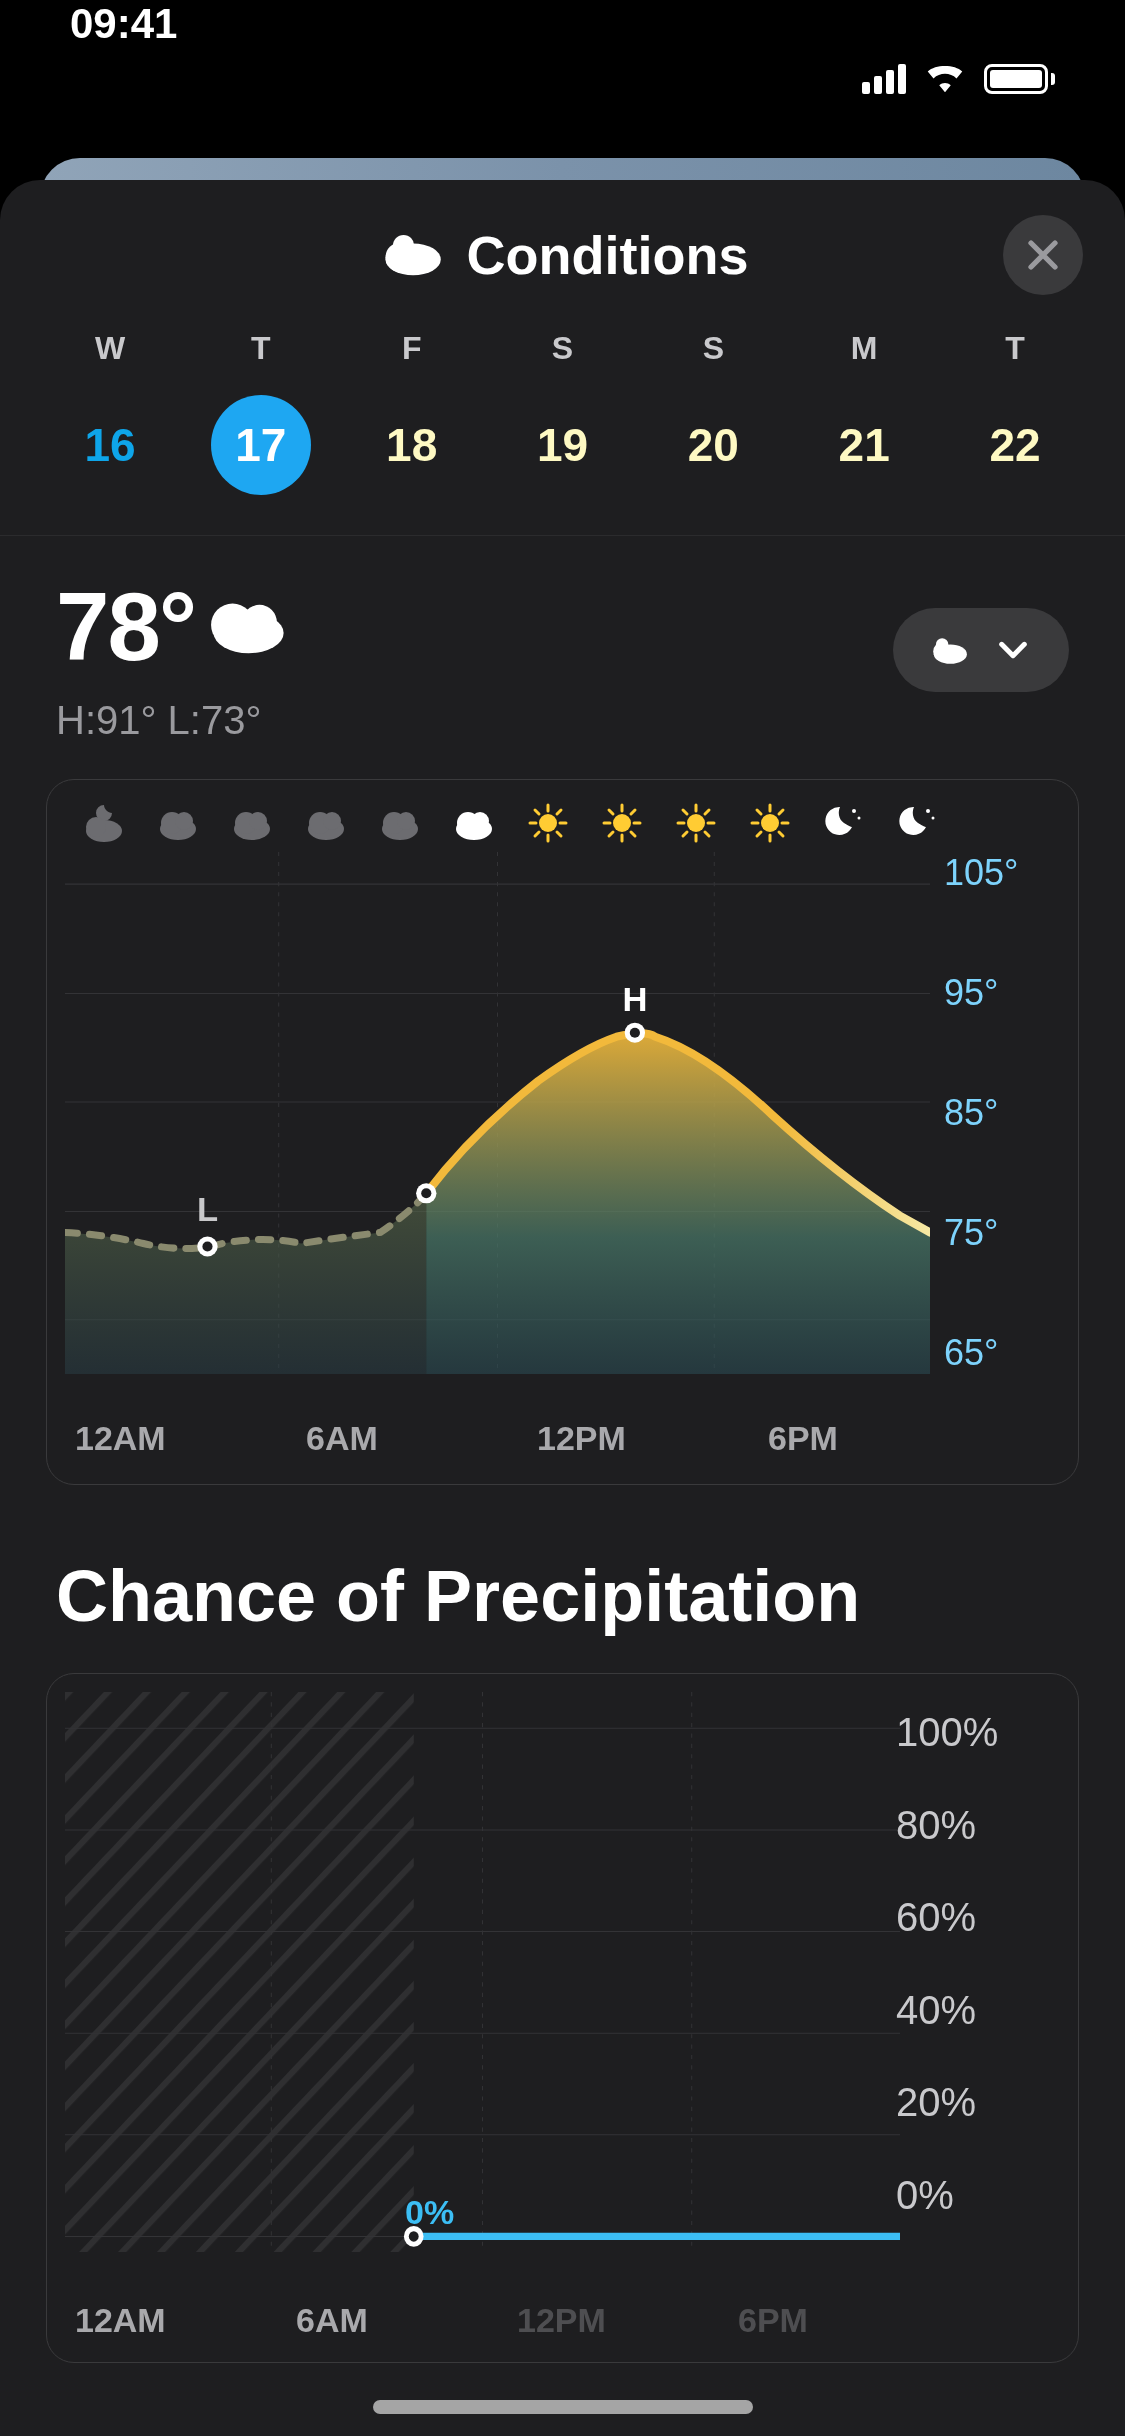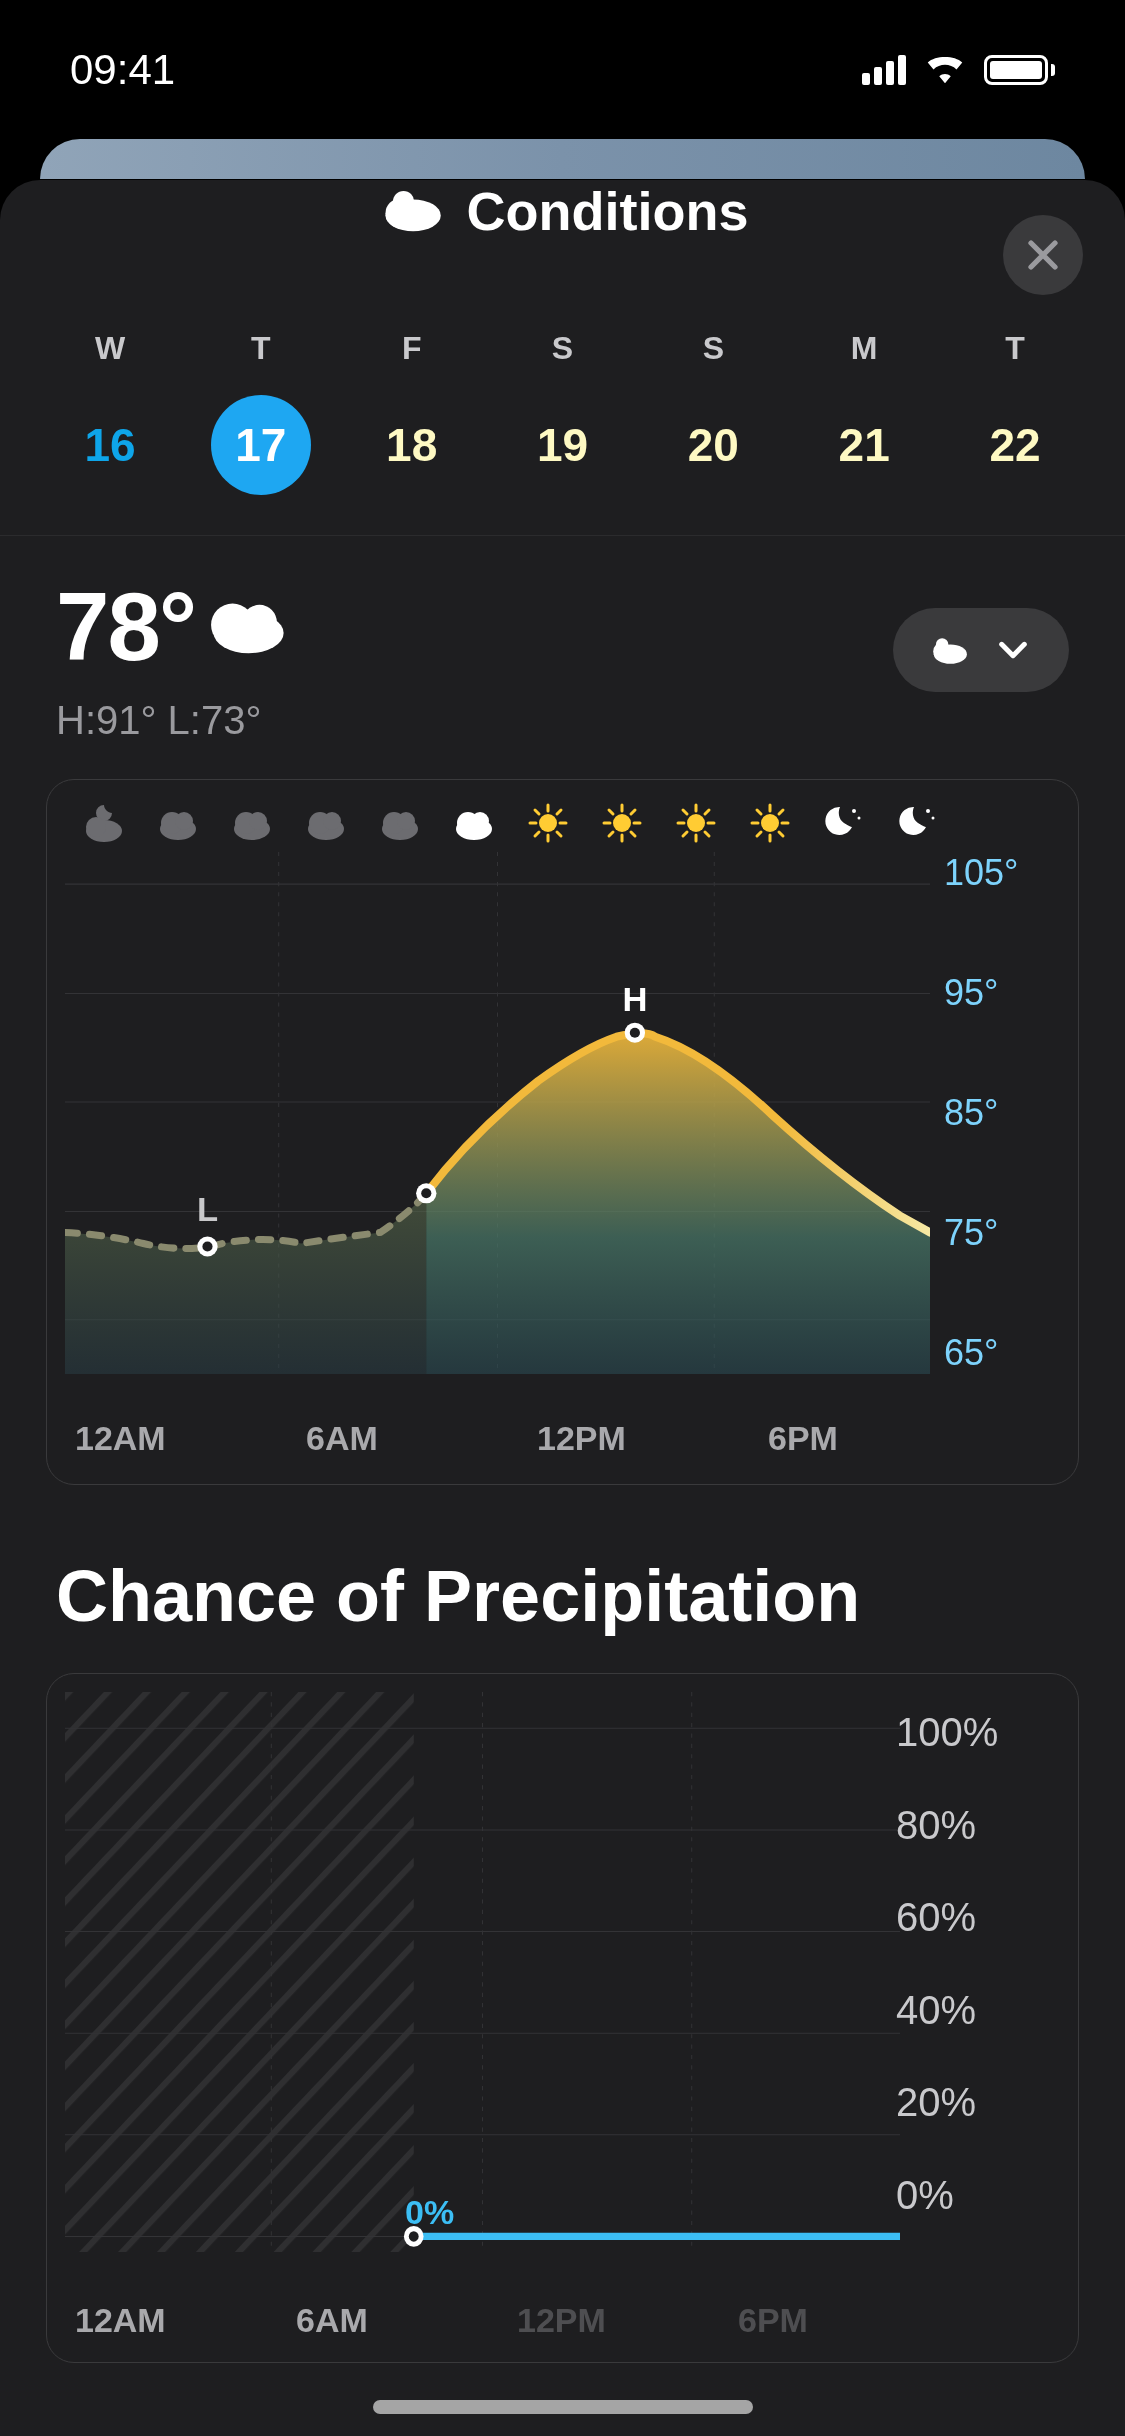--- a/index.html
+++ b/index.html
@@ -4,24 +4,24 @@
 <style>
   * { margin: 0; padding: 0; box-sizing: border-box; }
   html, body {
     width: 1125px; height: 2436px;
     background: #000;
     font-family: -apple-system, "SF Pro Display", "Helvetica Neue", Arial, sans-serif;
     color: #fff;
     overflow: hidden;
   }
   .status-bar {
-    height: 139px;
-    display: flex; align-items: center; justify-content: space-between;
+    height: 158px;
+    display: flex; justify-content: space-between;
     padding: 0 70px;
-    font-size: 42px; font-weight: 400;
+    font-size: 42px; font-weight: 700;
   }
   .status-right { display: flex; align-items: center; gap: 16px; }
   .signal-bars { display: flex; align-items: flex-end; gap: 4px; }
   .signal-bars span { width: 8px; background: #fff; border-radius: 2px; }
   .wifi-icon svg { width: 46px; height: 36px; }
   .battery { display: flex; align-items: center; }
   .battery-body { width: 64px; height: 30px; border: 3px solid #fff; border-radius: 8px; padding: 3px; }
   .battery-fill { width: 100%; height: 100%; background: #fff; border-radius: 3px; }
   .battery-tip { width: 4px; height: 12px; background: #fff; border-radius: 0 3px 3px 0; margin-left: 3px; }
 
@@ -30,21 +30,21 @@
     height: 40px;
     border-radius: 40px 40px 0 0;
     background: linear-gradient(90deg, #90a4b8 0%, #7b92aa 50%, #6d87a0 100%);
   }
   .sheet {
     position: absolute; left: 0; right: 0; top: 180px; bottom: 0;
     background: #1e1e20;
     border-radius: 40px 40px 0 0;
   }
   .sheet-header {
-    display: flex; align-items: flex-start; justify-content: center;
+    display: flex; align-items: center; justify-content: center;
     position: relative; height: 150px;
   }
   .title-wrap { display: flex; align-items: center; gap: 22px; }
   .title-wrap svg { width: 68px; height: 50px; }
   .sheet-title { font-size: 54px; font-weight: 700; }
   .close-btn {
     position: absolute; right: 42px; top: 50%; transform: translateY(-50%);
     width: 80px; height: 80px; border-radius: 40px;
     background: #3a3a3c;
     display: flex; align-items: center; justify-content: center;

